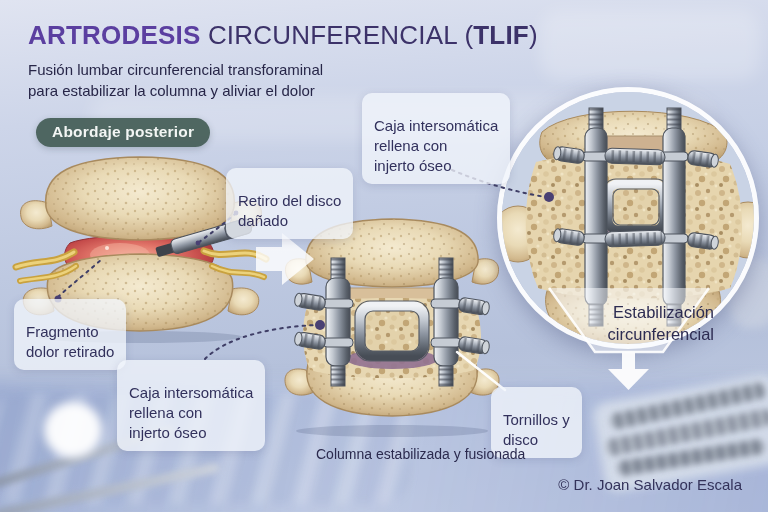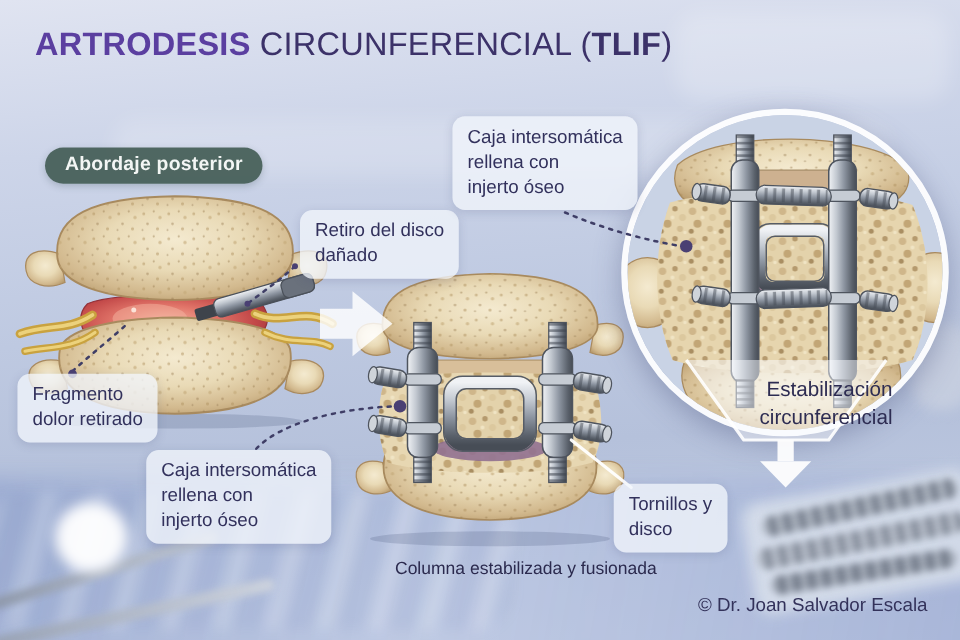--- a/index.html
+++ b/index.html
@@ -15,21 +15,21 @@
   .t-bold{font-weight:800;color:#5b3fa0}
   .t-reg{font-weight:400;color:#3c3269}
   .t-acr{font-weight:800;color:#3c3269}
   .subtitle{position:absolute;left:28px;top:59px;font-size:15px;line-height:21px;color:#272648;z-index:6}
   .badge{position:absolute;left:36px;top:118px;background:rgba(64,90,82,.9);color:#f3f6f4;
     padding:5px 16px 6px;border-radius:17px;font-size:15.5px;font-weight:600;letter-spacing:.2px;
     box-shadow:0 2px 6px rgba(50,70,80,.25);z-index:6}
 
   
   .label-box{position:absolute;background:rgba(241,245,251,.78);border-radius:10px;
-    padding:7px 12px 8px;color:#32315c;font-size:15px;line-height:20px;white-space:pre-line;
+    padding:23px 12px 8px;color:#32315c;font-size:15px;line-height:20px;white-space:pre-line;
     box-shadow:0 2px 8px rgba(70,80,120,.18);z-index:6}
   .free-label{position:absolute;color:#2d2c52;font-size:16.5px;line-height:22px;font-weight:500;
     text-align:right;white-space:pre-line;z-index:6}
   .caption{position:absolute;left:316px;top:446px;font-size:14px;color:#2b2a4e;z-index:6}
   .copyright{position:absolute;right:26px;top:476px;font-size:15px;color:#33325a;z-index:6}
 
   .illus{position:absolute;z-index:1}
   .magnifier{position:absolute;left:497px;top:87px;width:262px;height:262px;border-radius:50%;
     border:5px solid rgba(255,255,255,.92);overflow:hidden;z-index:2;
     box-shadow:0 6px 22px rgba(70,80,120,.38), inset 0 0 26px rgba(90,100,140,.22)}
@@ -302,25 +302,27 @@
       <circle cx="198" cy="243" r="2.4"></circle>
       <circle cx="58" cy="299" r="3.5"></circle>
       <circle cx="549" cy="197" r="5"></circle>
       <circle cx="320" cy="325" r="5"></circle>
     </g>
   </svg>
 
   <h1 class="title"><span class="t-bold">ARTRODESIS</span><span class="t-reg"> CIRCUNFERENCIAL (</span><span class="t-acr">TLIF</span><span class="t-reg">)</span></h1>
 
   <div class="subtitle">
+    <div>Fusión lumbar circunferencial transforaminal</div>
+    <div>para estabilizar la columna y aliviar el dolor</div>
   </div>
 
   <div class="badge">Abordaje posterior</div>
 
-  <div class="label-box" style="left:240px;top:168px">Retiro del disco
+  <div class="label-box" style="left:226px;top:168px">Retiro del disco
 dañado</div>
   <div class="label-box" style="left:14px;top:299px">Fragmento
 dolor retirado</div>
   <div class="label-box" style="left:362px;top:93px">Caja intersomática
 rellena con
 injerto óseo</div>
   <div class="label-box" style="left:117px;top:360px">Caja intersomática
 rellena con
 injerto óseo</div>
   <div class="label-box" style="left:491px;top:387px">Tornillos y

